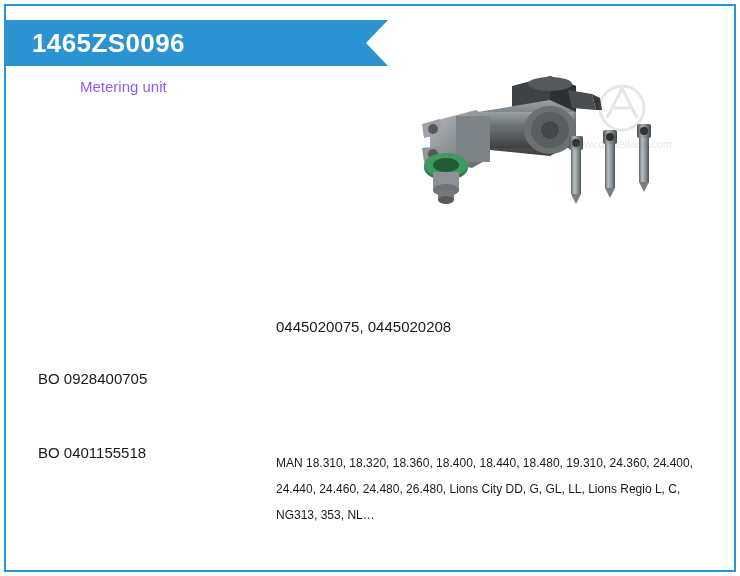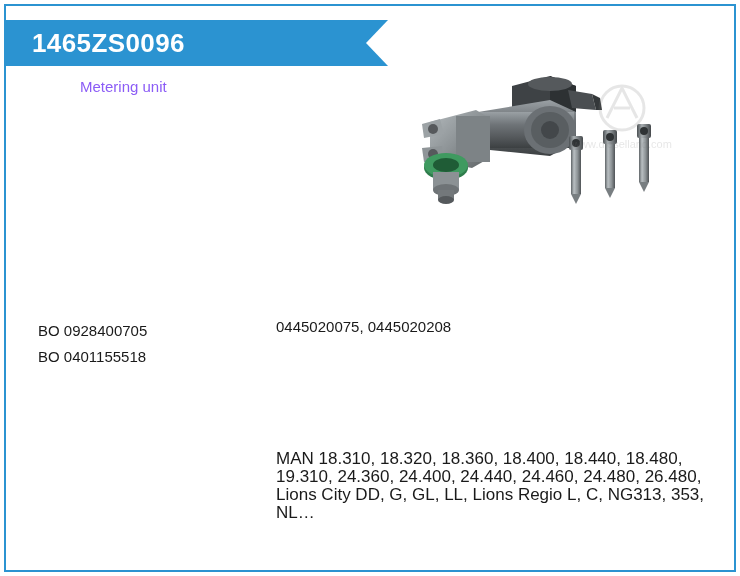--- a/index.html
+++ b/index.html
@@ -89,43 +89,44 @@
     position: absolute;
     left: 38px;
     top: 318px;
     width: 220px;
   }
   .ref-line {
     font-size: 15px;
     color: #1a1a1a;
     line-height: 26px;
     white-space: nowrap;
+    margin-top: 48px;
   }
   
   .oe-col {
     position: absolute;
     left: 276px;
     top: 314px;
     width: 440px;
   }
   .oe-line {
     font-size: 15px;
     color: #1a1a1a;
     line-height: 26px;
   }
   .apps-col {
     position: absolute;
     left: 276px;
     top: 450px;
     width: 448px;
   }
   .apps-text {
-    font-size: 17px;
+    font-size: 12px;
     color: #1a1a1a;
-    line-height: 18px;
+    line-height: 26px;
   }
   svg { display: block; }
 </style>
 </head>
 <body>
 
 <div class="page">
 
   <div class="frame"></div>
 

